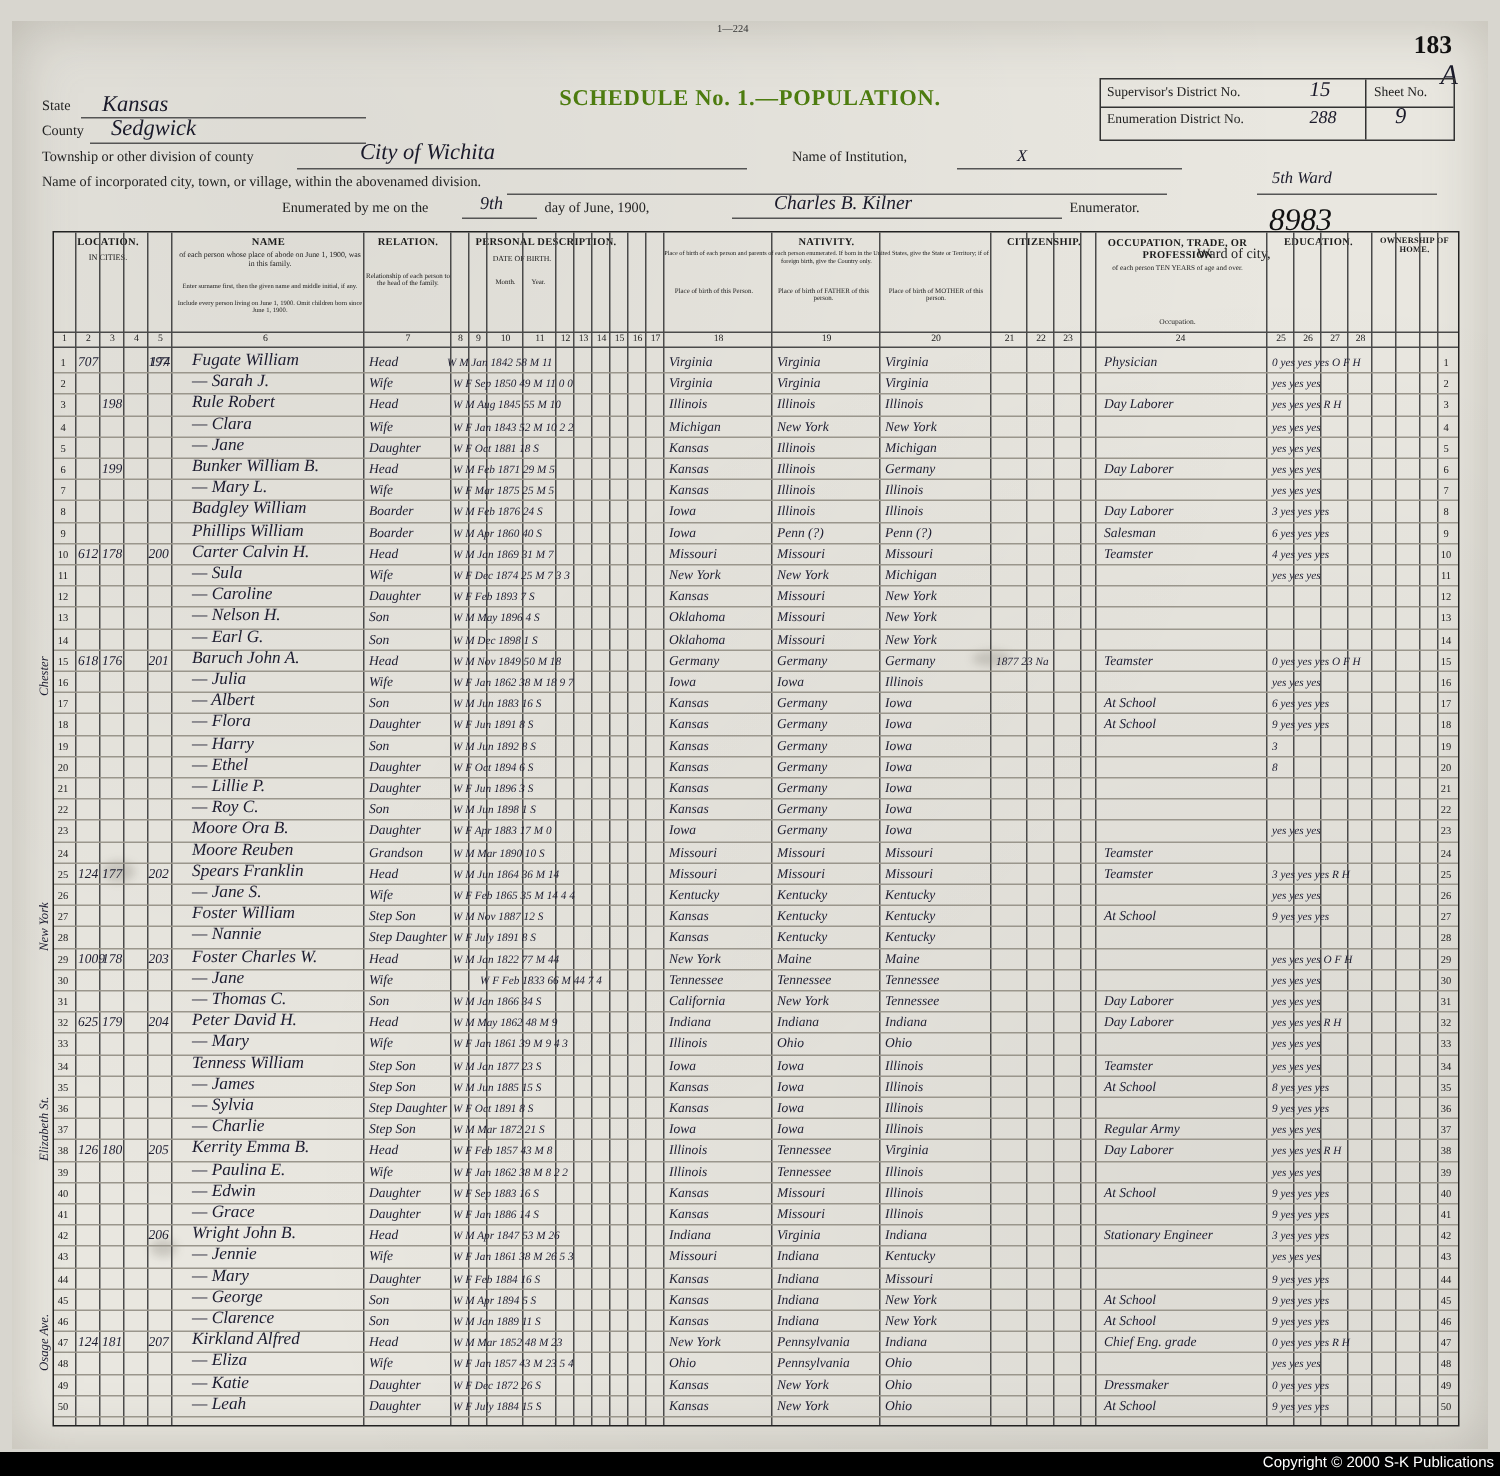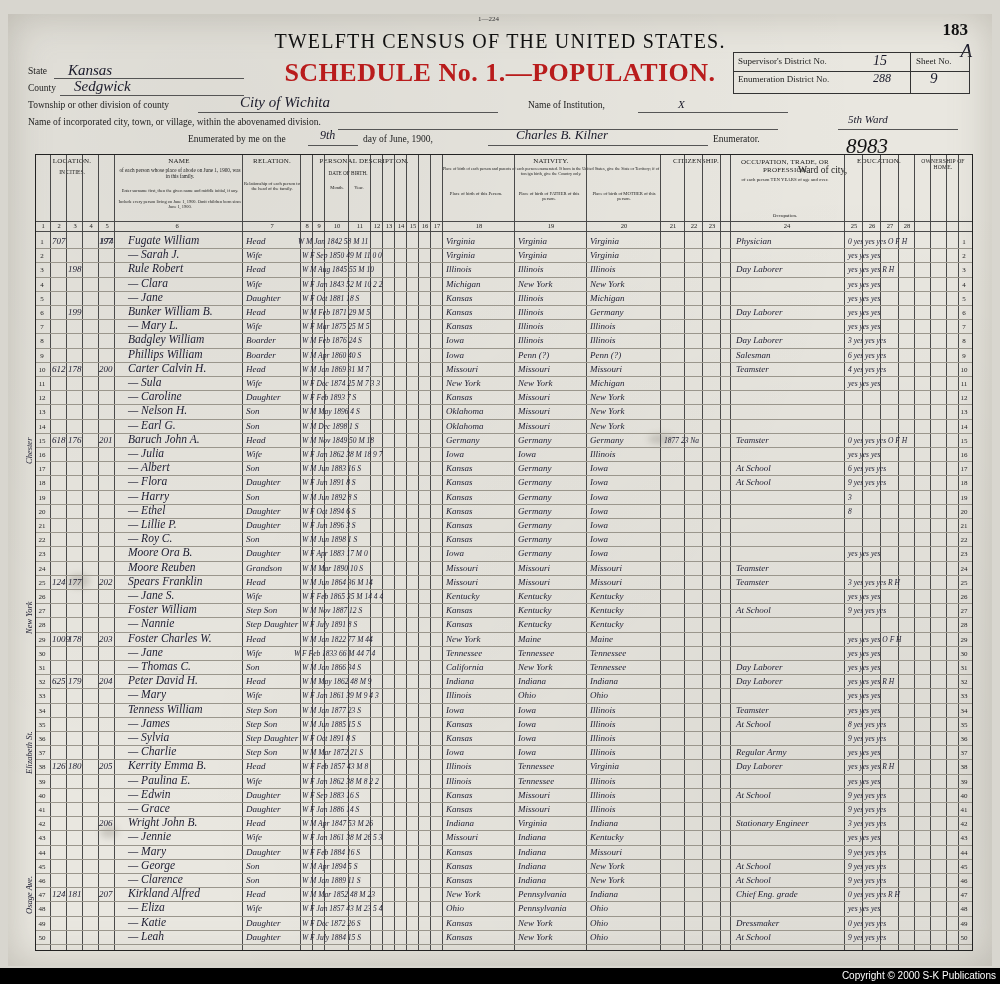--- a/index.html
+++ b/index.html
@@ -24,22 +24,22 @@
        radial-gradient(ellipse at 85% 80%, rgba(0,0,0,.06), transparent 55%);
      pointer-events:none;}
 
   .formno{position:absolute;left:470px;top:1px;font-size:7px;color:#333;}
   .pageno{position:absolute;right:24px;top:6px;font-family:"Liberation Serif",serif;font-weight:bold;
           font-size:17px;color:#111;}
   .pagelet{position:absolute;right:20px;top:26px;font-size:19px;color:#111;font-family:"Liberation Serif",serif;}
 
   .title{position:absolute;left:0;top:16px;width:984px;text-align:center;font-size:20px;
          letter-spacing:1.2px;color:#111;font-variant:small-caps;font-family:"Liberation Serif",serif;}
-  .subtitle{position:absolute;left:0;top:44px;width:984px;text-align:center;font-size:26px;
-            font-weight:bold;color:#b91c1c;letter-spacing:.5px;}
+  .subtitle{position:absolute;left:0;top:44px;width:984px;text-align:center;font-size:15px;
+            font-weight:bold;color:#4d7c0f;letter-spacing:.5px;}
 
   
   .supbox{position:absolute;right:22px;top:38px;width:235px;height:40px;border:1px solid #333;
           font-size:9px;color:#222;}
   .supbox .l1{position:absolute;left:4px;top:3px;}
   .supbox .l2{position:absolute;left:4px;top:21px;}
   .supbox .sep{position:absolute;left:0;top:18px;width:235px;border-top:1px solid #333;}
   .supbox .vs{position:absolute;left:176px;top:0;height:40px;border-left:1px solid #333;}
   .supbox .sheetlbl{position:absolute;left:182px;top:3px;font-size:9px;}
   .hand{font-family:"Liberation Serif",serif;font-style:italic;color:#1a1a2a;}
@@ -55,21 +55,21 @@
   .bigno{position:absolute;left:838px;top:120px;font-size:21px;color:#111;font-family:"Liberation Serif",serif;}
 
   
   .tbl{position:absolute;left:27px;top:140px;width:936px;height:795px;border:1.5px solid #222;}
   .vline{position:absolute;top:0;height:795px;border-left:1px solid #4a4a4a;}
   .hdr-h{position:absolute;left:0;width:936px;border-top:1px solid #4a4a4a;}
   .rowline{position:absolute;left:0;width:936px;border-top:1px solid #9a968c;}
 
   .hcell{position:absolute;text-align:center;font-size:6.2px;line-height:1.12;color:#1b1b1b;
          font-family:"Liberation Serif",serif;}
-  .hcap{font-weight:normal;font-size:7px;letter-spacing:.2px;text-align:center;}
+  .hcap{font-weight:bold;font-size:7px;letter-spacing:.2px;text-align:center;}
   .numrow{position:absolute;font-size:6.5px;color:#1b1b1b;text-align:center;}
 
   .rn{position:absolute;font-size:7px;color:#222;text-align:center;width:12px;}
 
   .w{position:absolute;font-style:italic;color:#1c1c30;white-space:nowrap;
      font-family:"Liberation Serif",serif;}
   .wnm{font-size:11.5px;}
   .wsm{font-size:9px;}
   .wxs{font-size:7.5px;}
 
@@ -83,21 +83,20 @@
 
 <div id="page">
 
 
   <div class="sheet">
 
     <div class="formno">1—224</div>
     <div class="pageno">183</div>
     <div class="pagelet hand">A</div>
 
-    <div class="title">TWELFTH CENSUS OF THE UNITED STATES.</div>
     <div class="subtitle">SCHEDULE No. 1.—POPULATION.</div>
 
     <div class="supbox">
       <div class="sep"></div>
         <div class="vs"></div>
       <div class="l1">Supervisor's District No.</div>
       <div class="l2">Enumeration District No.</div>
       <div class="sheetlbl">Sheet No.</div>
       <div class="v1 hand">15</div>
       <div class="v2 hand">288</div>
@@ -558,21 +557,21 @@
           <div class="w wxs" style="left: 266px; top: 479.6px;">W M Jan 1822 77 M 44</div>
           <div class="w wsm" style="left: 410px; top: 478.6px;">New York</div>
           <div class="w wsm" style="left: 482px; top: 478.6px;">Maine</div>
           <div class="w wsm" style="left: 554px; top: 478.6px;">Maine</div>
           <div class="w wxs" style="left: 812px; top: 479.6px;">yes yes yes O F H</div>
           <div class="rowline" style="top: 505px;"></div>
           <div class="rn" style="left: 0px; top: 494.8px;">30</div>
           <div class="rn" style="left: 922px; top: 494.8px;">30</div>
           <div class="w wnm" style="left: 92px; top: 490.8px;">— Jane</div>
           <div class="w wsm" style="left: 210px; top: 492.8px;">Wife</div>
-          <div class="w wxs" style="left: 258px; top: 493.8px;">W F Feb 1833 66 M 44 7 4</div>
+          <div class="w wxs" style="left: 284px; top: 493.8px;">W F Feb 1833 66 M 44 7 4</div>
           <div class="w wsm" style="left: 410px; top: 492.8px;">Tennessee</div>
           <div class="w wsm" style="left: 482px; top: 492.8px;">Tennessee</div>
           <div class="w wsm" style="left: 554px; top: 492.8px;">Tennessee</div>
           <div class="w wxs" style="left: 812px; top: 493.8px;">yes yes yes</div>
           <div class="rowline" style="top: 519.2px;"></div>
           <div class="rn" style="left: 0px; top: 509px;">31</div>
           <div class="rn" style="left: 922px; top: 509px;">31</div>
           <div class="w wnm" style="left: 92px; top: 505px;">— Thomas C.</div>
           <div class="w wsm" style="left: 210px; top: 507px;">Son</div>
           <div class="w wxs" style="left: 266px; top: 508px;">W M Jan 1866 34 S</div>

